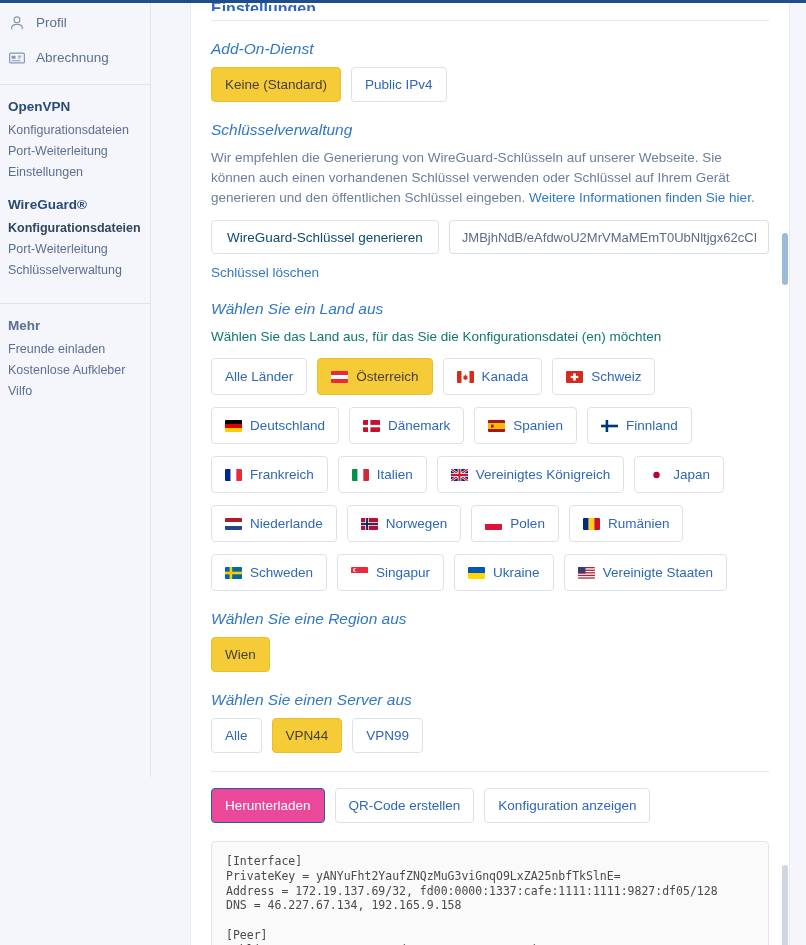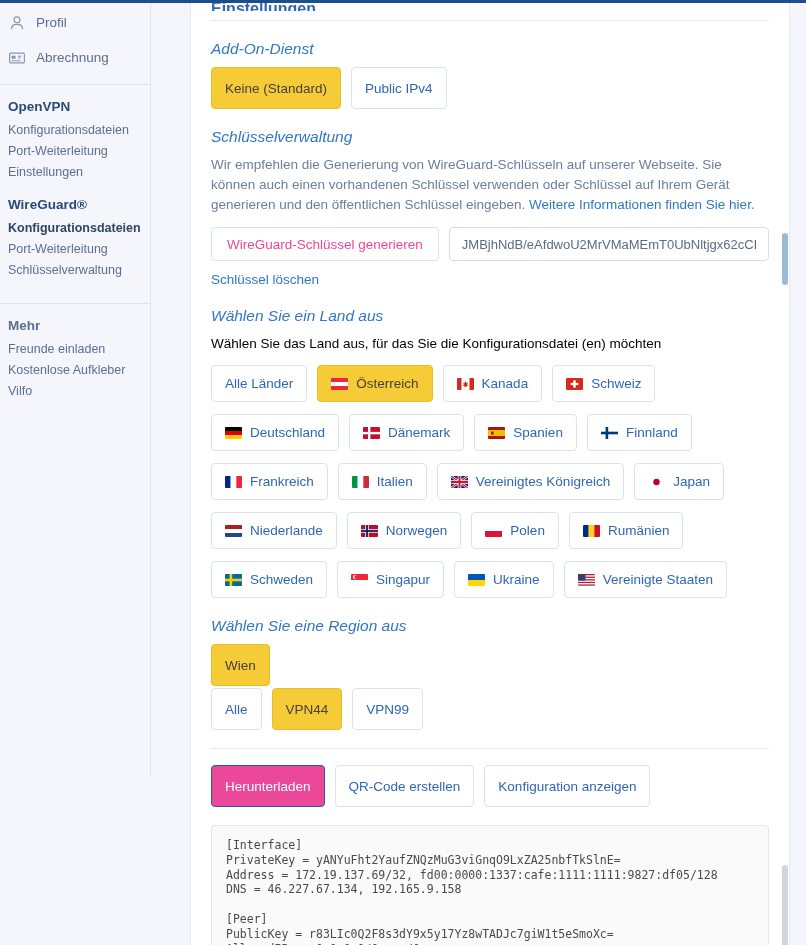--- a/index.html
+++ b/index.html
@@ -61,44 +61,44 @@
   }
   .hr { height:1px; background:#e3e8ef; margin: 9px 20px 0 20px; }
   .inner { padding: 0 20px; }
 
   h2.sec {
     font-size: 15.5px; color: #3077c6; font-weight: normal;
     margin: 19px 0 9px 0;
     font-style: italic;
   }
   p.sec-desc {
-    font-size: 13.5px; color: #000000; margin: 0 0 11px 0; line-height: 20px;
+    font-size: 13.5px; color: #0f766e; margin: 0 0 11px 0; line-height: 20px;
   }
   p.para {
     font-size: 13.5px; color: #6b7e9e; margin: 0 0 12px 0; line-height: 20px;
     max-width: 560px;
   }
   p.para a { color:#3077c6; text-decoration:none; }
 
   .btn {
     display: inline-flex; align-items:center; justify-content:center;
     gap: 8px;
     border: 1px solid #dbe2ec; background:#fff; border-radius:4px;
     font-size: 13.5px; color:#2f67b5;
-    height: 42px; padding: 0 13px;
+    height: 35px; padding: 0 13px;
     cursor: pointer; white-space: nowrap;
     font-family: "Liberation Sans", sans-serif;
   }
   .btn.sel { background:#f5cc38; border-color:#e8bf2a; color:#47413a; }
   .btn-row { display:flex; gap: 10px; flex-wrap: wrap; margin-bottom: 2px; }
 
   .keyrow { display:flex; gap:10px; align-items:center; margin-bottom: 9px; }
   .keybtn {
     border:1px solid #dbe2ec; background:#fff; border-radius:4px;
-    font-size: 13.5px; color:#ec4899; height: 34px; padding: 0 15px;
+    font-size: 13.5px; color:#0c4a6e; height: 34px; padding: 0 15px;
     cursor:pointer; font-family:"Liberation Sans", sans-serif;
   }
   .keyinput {
     flex: 1; height: 34px; border:1px solid #d7dee9; border-radius:4px;
     padding: 0 12px; font-size: 13px; color:#5b6b85;
     font-family:"Liberation Sans", sans-serif; background:#fff;
   }
   a.textlink { font-size:13.5px; color:#3077c6; text-decoration:none; display:inline-block; }
 
   .grid { display:flex; flex-wrap:wrap; gap: 10px; row-gap: 12px; width: 560px; }
@@ -413,20 +413,21 @@
           </span>
           <span>Vereinigte Staaten</span>
         </button>
       </div>
 
     <h2 class="sec">Wählen Sie eine Region aus</h2>
     <div class="btn-row">
       <button class="btn sel">Wien</button>
     </div>
 
+    <h2 class="sec">Wählen Sie einen Server aus</h2>
     <div class="btn-row">
       <button class="btn">Alle</button>
       <button class="btn sel">VPN44</button>
       <button class="btn">VPN99</button>
     </div>
 
     <div class="hr2"></div>
 
     <div class="actions">
       <button class="btn primary">Herunterladen</button>

